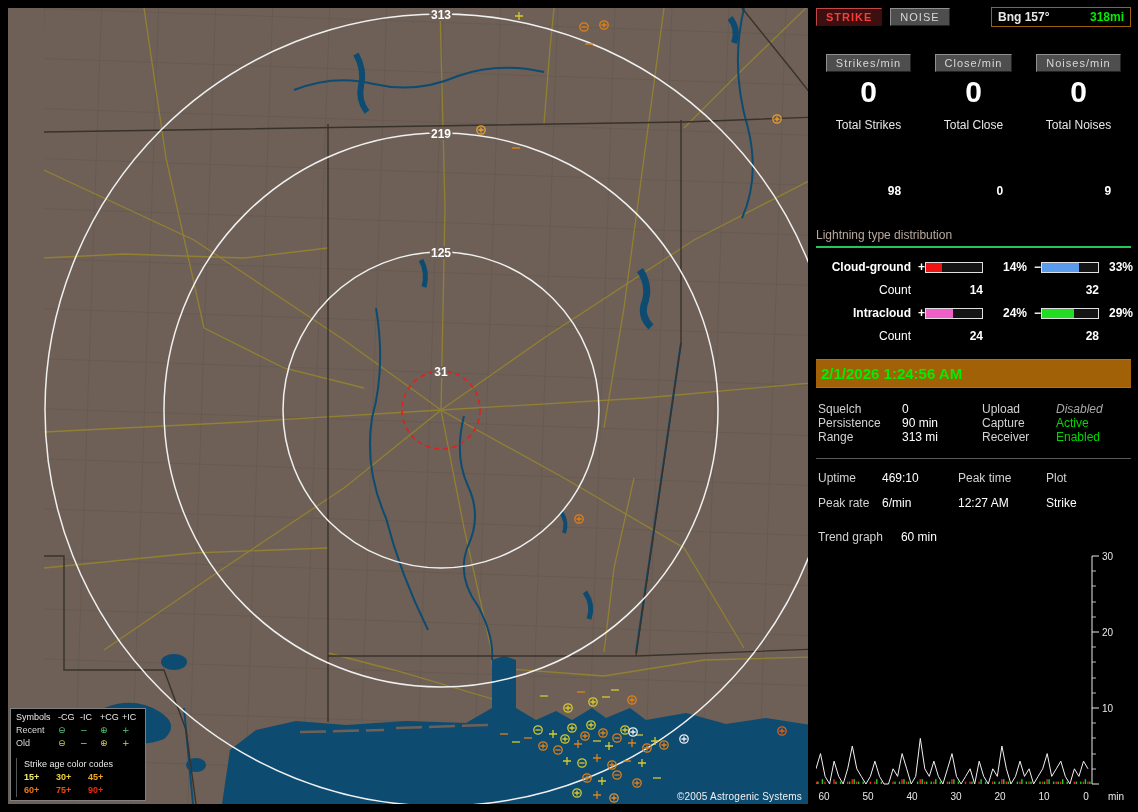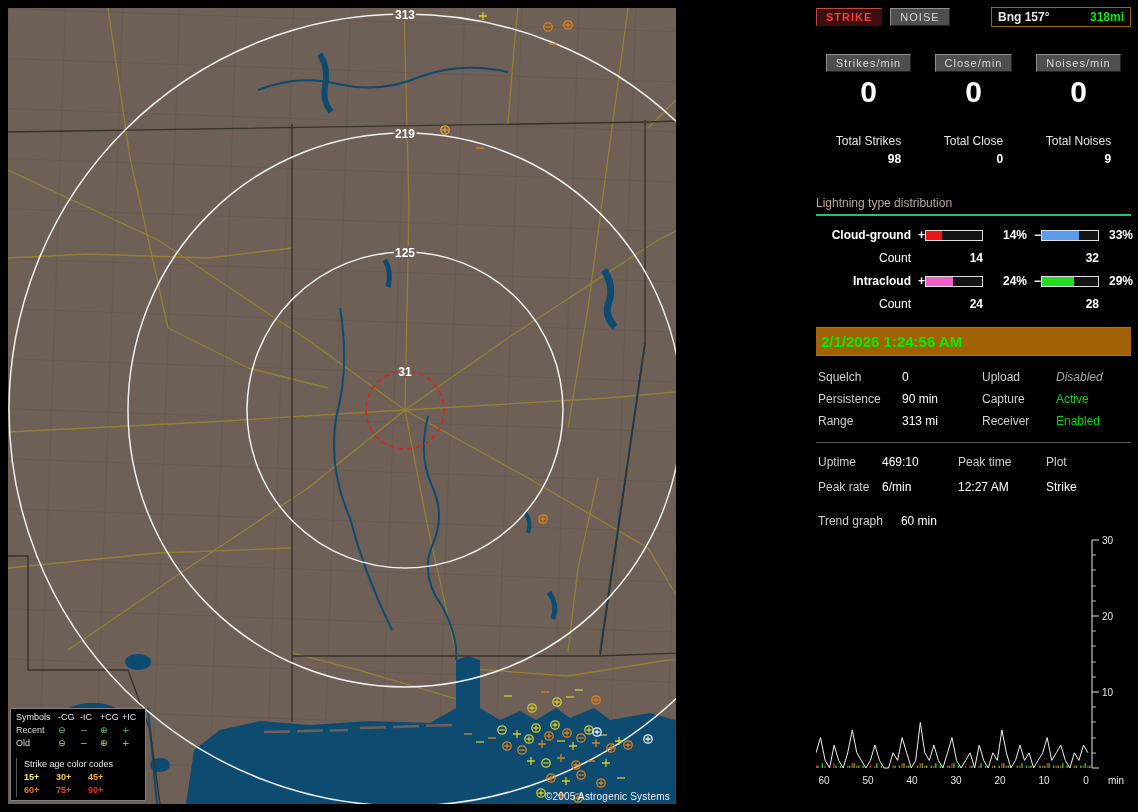--- a/index.html
+++ b/index.html
@@ -1,21 +1,21 @@
 <!DOCTYPE html>
 <html><head>
 <meta charset="utf-8">
 <style>
   *{margin:0;padding:0;box-sizing:border-box;}
   html,body{background:#000;}
   body{width:1138px;height:812px;font-family:"Liberation Sans",sans-serif;overflow:hidden;}
   .screen{position:relative;width:1138px;height:812px;background:#000;}
 
   
-  .map-area{position:absolute;left:8px;top:8px;width:668px;height:796px;background:#6e6057;overflow:hidden;}
+  .map-area{position:absolute;left:8px;top:8px;width:800px;height:796px;background:#6e6057;overflow:hidden;padding-left:36px;}
   .map-area svg{display:block;}
   .copyright{position:absolute;right:6px;bottom:2px;font-size:10px;color:#f0f0f0;letter-spacing:.2px;}
 
   .legend{position:absolute;left:2px;bottom:3px;background:#000;border:1px solid #808080;
           display:flex;gap:8px;padding:2px 5px 3px 5px;font-size:9px;color:#fff;line-height:13px;flex-direction:column;}
   .leg-left{display:grid;grid-template-columns:42px 22px 20px 22px 18px;}
   .leg-right{display:grid;grid-template-columns:32px 32px 32px;border-left:1px solid #555;padding-left:7px;}
   .lgh{color:#e8e8e8;}
   .lgl{color:#d8d8d8;}
   .lgs{font-family:"DejaVu Sans",sans-serif;text-align:left;}
@@ -28,38 +28,38 @@
   .btn{font-family:"Liberation Sans",sans-serif;font-size:11px;background:#4e4e4e;color:#d8d8d8;
        border:1px solid;border-color:#909090 #242424 #242424 #909090;padding:2px 9px;cursor:pointer;letter-spacing:1px;}
   .strike-btn{color:#ff3a3a;background:#3c1010;border-color:#c04848 #3a0d0d #3a0d0d #c04848;font-weight:bold;}
   .bng-box{margin-left:auto;border:1px solid #a16207;background:#000;display:flex;justify-content:space-between;
            align-items:center;width:140px;padding:2px 6px;font-weight:bold;}
   .bngmi{color:#00ee00;}
 
   .rates{display:flex;margin-top:26px;}
   .rate-col{flex:1;display:flex;flex-direction:column;align-items:center;}
   .rate-zero{font-size:30px;font-weight:bold;color:#fff;line-height:40px;}
-  .total-wrap{display:flex;flex-direction:column;align-items:flex-end;margin-top:22px;}
+  .total-wrap{display:flex;flex-direction:column;align-items:flex-end;margin-top:6px;gap:48px;}
   .total-lab{color:#e6e6e6;}
   .total-val{font-weight:bold;color:#fff;margin-top:4px;}
 
   .dist-title{color:#b8a89e;border-bottom:2px solid #22c55e;padding-bottom:4px;margin:30px 0 12px 0;}
   .dist-grid{display:grid;grid-template-columns:93px 14px 58px 44px 14px 58px 34px;row-gap:9px;align-items:center;margin-left:2px;text-align:right;}
   .dlab{font-weight:bold;color:#fff;}
   .sign{font-weight:bold;color:#fff;}
   .bar{height:11px;border:1px solid #e0e0e0;background:#141414;overflow:hidden;}
   .bar .fill{display:block;height:100%;}
   .pct{font-weight:bold;color:#fff;padding-left:5px;}
   .dcount{color:#fff;}
   .cval{font-weight:bold;color:#fff;}
 
   .dt-box{border:1px solid #7a7a7a;border-left:none;border-right:none;background:#a16207;color:#00ee00;
           font-weight:bold;font-size:15px;padding:5px 5px;margin:16px 0 14px 0;}
 
-  .settings{display:grid;grid-template-columns:84px 80px 74px auto;row-gap:8px;margin:2px 0 14px 2px;}
+  .settings{display:grid;grid-template-columns:84px 80px 74px auto;margin:2px 0 14px 2px;}
   .stats{display:grid;grid-template-columns:64px 76px 88px auto;row-gap:11px;margin:12px 0 0 2px;}
   .lab{color:#d2d2d2;}
   .val{color:#fff;}
   .sep{border-top:1px solid #5a5a5a;}
 
   .trend-row{display:flex;gap:18px;margin:20px 0 4px 2px;}
   #trend-svg{display:block;margin-top:4px;}
   #trend-svg text{font-family:"Liberation Sans",sans-serif;}
 </style>
 </head>

